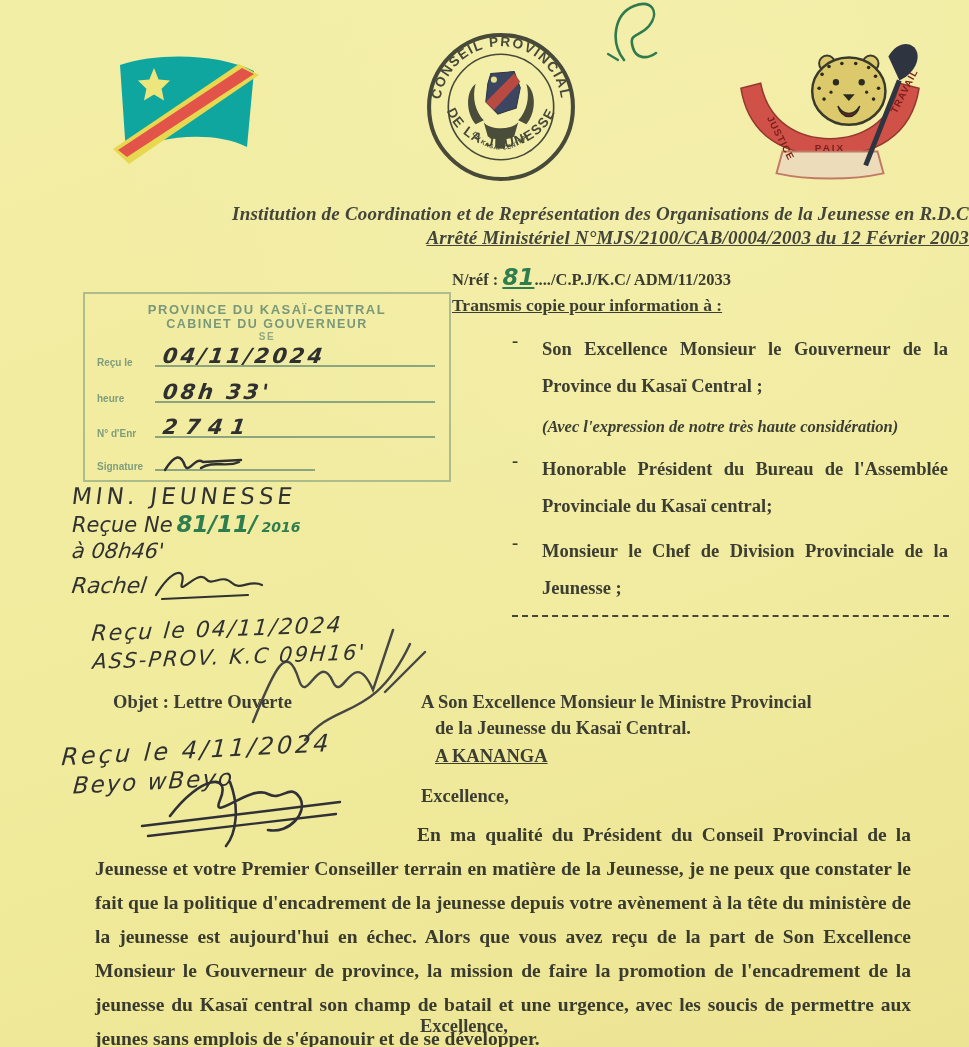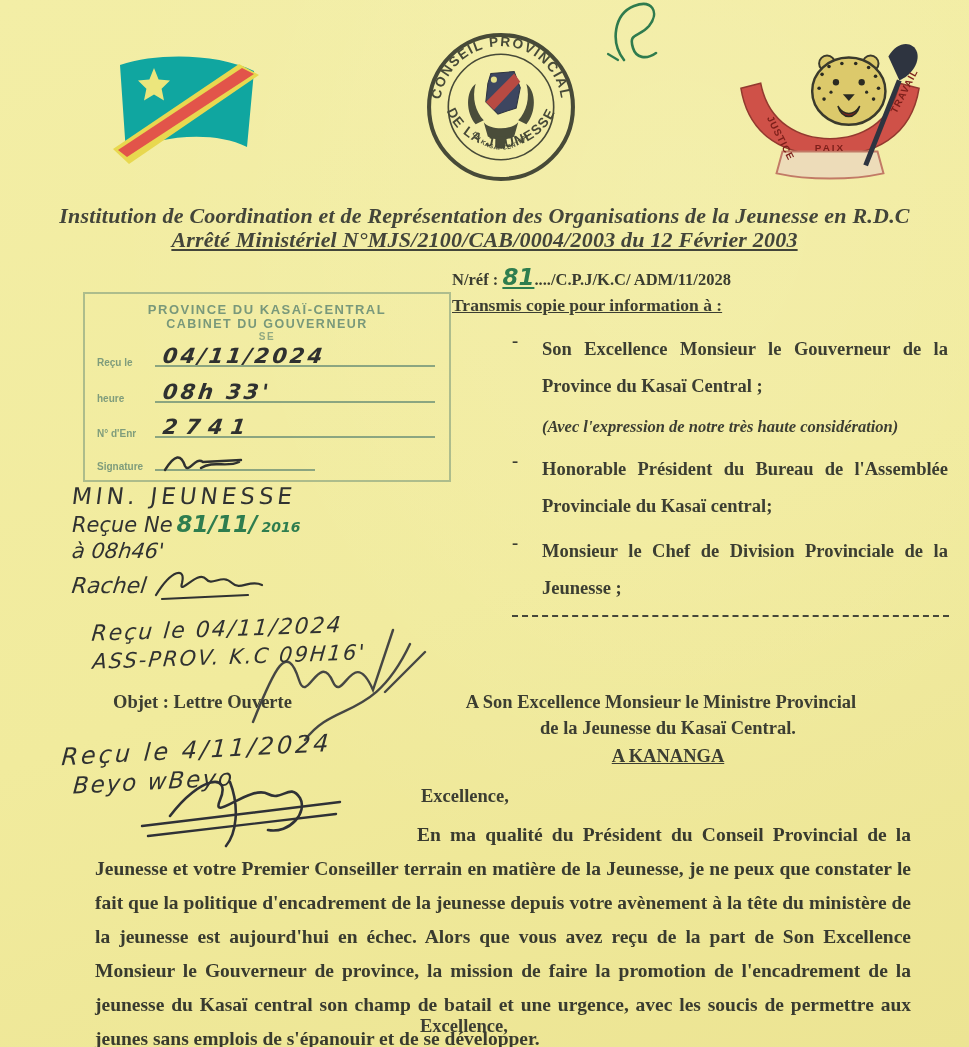--- a/index.html
+++ b/index.html
@@ -9,21 +9,21 @@
     background:
       radial-gradient(ellipse at 70% 20%, rgba(255,255,255,.10), rgba(0,0,0,0) 60%),
       linear-gradient(160deg,#f3eea6 0%,#f1eb9d 55%,#ece493 100%);
     overflow:hidden;
     font-family:"Liberation Serif", serif;
     color:#3a3c30;
   }
   .abs{position:absolute;}
   
   .printed{color:#3c3e32;font-weight:bold;}
-  .hdr{width:100%;text-align:center;font-style:italic;font-weight:bold;font-size:22px;color:#43453a;letter-spacing:.2px;}
+  .hdr{width:100%;text-align:right;font-style:italic;font-weight:bold;font-size:19px;color:#43453a;letter-spacing:.2px;}
   .u{text-decoration:underline;}
   .ref{font-size:16.5px;font-weight:bold;}
   .pen{color:#2e7d4f;font-family:"DejaVu Sans",sans-serif;font-style:italic;font-weight:bold;}
   .recips{width:436px;font-size:18.5px;font-weight:bold;color:#3c3e32;}
   .recip{display:flex;margin-bottom:8px;}
   .recip .dash{width:30px;flex:0 0 30px;}
   .recip .txt{flex:1;text-align:justify;line-height:37px;}
   .avec{margin:2px 0 10px 30px;font-size:16.5px;font-style:italic;line-height:28px;text-align:justify;}
   .tous{margin-left:30px;font-size:18.5px;letter-spacing:.5px;}
   .dashline{border-top:2.5px dashed #45473a;width:437px;height:0;}
@@ -34,21 +34,21 @@
     box-sizing:border-box;
     color:#7c9d85;
   }
   .stamp-title{font-family:"Liberation Sans",sans-serif;font-weight:bold;text-align:center;letter-spacing:1.5px;color:rgba(114,148,120,.95);}
   .srow{position:absolute;left:12px;right:14px;height:30px;}
   .srow .slabel{position:absolute;left:0;bottom:4px;font-family:"Liberation Sans",sans-serif;font-size:10px;font-weight:bold;color:rgba(114,148,120,.9);}
   .srow .sline{position:absolute;left:58px;right:0;bottom:5px;border-bottom:2px solid rgba(114,148,120,.8);}
   .srow .sval{position:absolute;left:66px;bottom:4px;font-family:"DejaVu Sans",sans-serif;font-style:italic;font-weight:bold;font-size:21px;color:#2f3130;letter-spacing:3px;transform:skewX(-8deg);}
   
   .hw{font-family:"DejaVu Sans",sans-serif;font-style:italic;color:#303231;transform:skewX(-7deg);}
-  .addr{font-size:18.5px;font-weight:bold;line-height:26px;color:#3c3e32;text-align:center;}
+  .addr{font-size:18.5px;font-weight:bold;line-height:26px;color:#3c3e32;}
   .body-par{width:816px;font-size:19.5px;font-weight:bold;line-height:34px;text-align:justify;text-indent:322px;color:#393b2f;}
   svg{display:block;}
 </style>
 </head>
 <body>
 
 <div class="page">
 
   <div class="abs" style="left:113px;top:50px;">
     <svg width="148" height="120" viewBox="0 0 148 120">
@@ -132,21 +132,21 @@
       <path d="M22,60 C8,42 12,14 32,6 C50,-1 58,12 47,26 C37,38 26,32 31,48 C34,58 44,60 54,53" fill="none" stroke="#2f7b4e" stroke-width="2.6" stroke-linecap="round"></path>
       <path d="M6,54 L16,60" fill="none" stroke="#2f7b4e" stroke-width="2.2" stroke-linecap="round"></path>
     </svg>
   </div>
 
   <div class="abs hdr" style="top:203px;left:0;">Institution de Coordination et de Représentation des Organisations de la Jeunesse en R.D.C</div>
   <div class="abs hdr" style="top:227px;left:0;"><span class="u">Arrêté Ministériel N°MJS/2100/CAB/0004/2003 du 12 Février 2003</span></div>
 
   <div class="abs ref" style="left:452px;top:264px;">
     <span>N/réf :</span>
-    <span class="pen" style="font-size:23px;text-decoration:underline;">81</span><span>..../C.P.J/K.C/ ADM/11/2028</span>
+    <span class="pen" style="font-size:23px;text-decoration:underline;">81</span><span>..../C.P.J/K.C/ ADM/11/2033</span>
   </div>
   <div class="abs printed u" style="left:452px;top:295px;font-size:17.5px;">Transmis copie pour information à :</div>
 
   <div class="abs recips" style="left:512px;top:331px;">
     <div class="recip">
       <span class="dash">-</span>
       <span class="txt">Son Excellence Monsieur le Gouverneur de la Province du Kasaï Central ;</span>
     </div>
     <div class="avec">(Avec l'expression de notre très haute considération)</div>
     <div class="recip">

